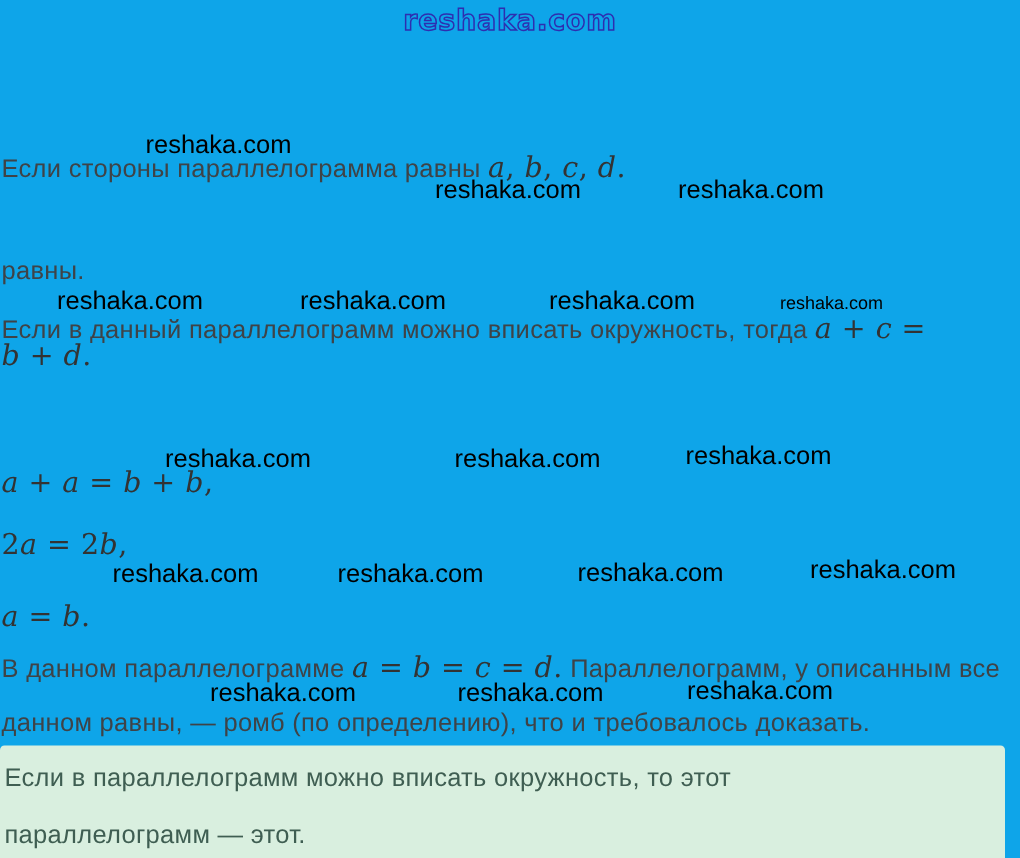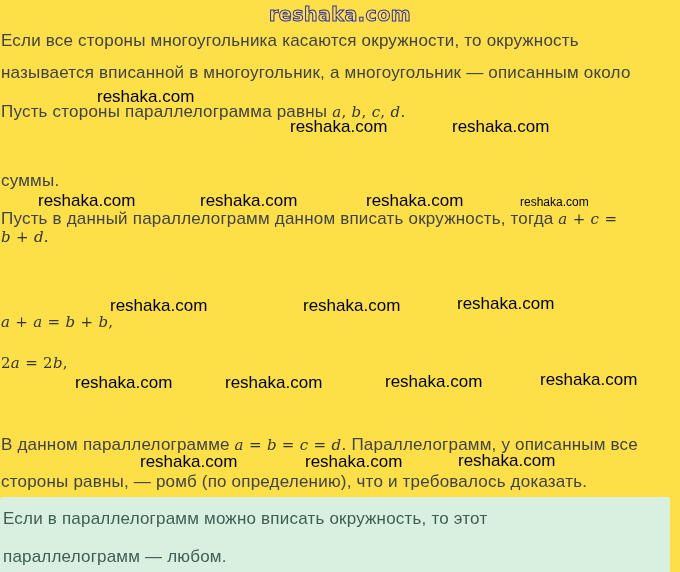--- a/index.html
+++ b/index.html
@@ -5,35 +5,35 @@
   html, body { margin: 0; padding: 0; }
   body {
     width: 680px; height: 572px;
     background: #ffffff;
     font-family: "Liberation Sans", sans-serif;
     overflow: hidden;
   }
   #page {
     position: relative;
     width: 680px; height: 572px;
-    background: #fde047;
+    background: #0ea5e9;
   }
   .line {
     position: absolute;
     left: 1px;
     width: 678px;
     font-size: 17px;
     line-height: 20px;
     letter-spacing: 0.2px;
     color: #3f4347;
     white-space: nowrap;
   }
   .math {
     font-family: "DejaVu Serif", serif;
-    font-size: 15px;
+    font-size: 19px;
     letter-spacing: 0.3px;
     color: #333333;
   }
   .math i { font-style: italic; }
   .wm {
     position: absolute;
     font-size: 17px;
     line-height: 17px;
     color: #000000;
     white-space: nowrap;
@@ -67,58 +67,57 @@
     white-space: nowrap;
   }
 </style>
 </head>
 <body>
 
 <div id="page">
 
   <div class="wm-top">reshaka.com</div>
 
-  <div class="line" style="top:31px">Если все стороны многоугольника касаются окружности, то окружность</div>
-  <div class="line" style="top:63px">называется вписанной в многоугольник, а многоугольник — описанным около</div>
 
   <span class="wm" style="left:97px;top:88px">reshaka.com</span>
 
-  <div class="line" style="top:102px"><span>Пусть стороны параллелограмма равны </span><span class="math"><i>a</i>, <i>b</i>, <i>c</i>, <i>d</i>.</span></div>
+  <div class="line" style="top:102px"><span>Если стороны параллелограмма равны </span><span class="math"><i>a</i>, <i>b</i>, <i>c</i>, <i>d</i>.</span></div>
 
   <span class="wm" style="left:290px;top:118px">reshaka.com</span>
   <span class="wm" style="left:452px;top:118px">reshaka.com</span>
 
-  <div class="line" style="top:171px">суммы.</div>
+  <div class="line" style="top:171px">равны.</div>
 
   <span class="wm" style="left:38px;top:192px">reshaka.com</span>
   <span class="wm" style="left:200px;top:192px">reshaka.com</span>
   <span class="wm" style="left:366px;top:192px">reshaka.com</span>
   <span class="wm small" style="left:520px;top:196px">reshaka.com</span>
 
-  <div class="line" style="top:209px"><span>Пусть в данный параллелограмм данном вписать окружность, тогда </span><span class="math"><i>a</i> + <i>c</i> =</span></div>
+  <div class="line" style="top:209px"><span>Если в данный параллелограмм можно вписать окружность, тогда </span><span class="math"><i>a</i> + <i>c</i> =</span></div>
   <div class="line" style="top:227px"><span class="math"><i>b</i> + <i>d</i>.</span></div>
 
   <span class="wm" style="left:110px;top:297px">reshaka.com</span>
   <span class="wm" style="left:303px;top:297px">reshaka.com</span>
   <span class="wm" style="left:457px;top:295px">reshaka.com</span>
 
   <div class="line" style="top:312px"><span class="math"><i>a</i> + <i>a</i> = <i>b</i> + <i>b</i>,</span></div>
   <div class="line" style="top:353px"><span class="math">2<i>a</i> = 2<i>b</i>,</span></div>
 
   <span class="wm" style="left:75px;top:374px">reshaka.com</span>
   <span class="wm" style="left:225px;top:374px">reshaka.com</span>
   <span class="wm" style="left:385px;top:373px">reshaka.com</span>
   <span class="wm" style="left:540px;top:371px">reshaka.com</span>
 
+  <div class="line" style="top:401px"><span class="math"><i>a</i> = <i>b</i>.</span></div>
   <div class="line" style="top:435px"><span>В данном параллелограмме </span><span class="math"><i>a</i> = <i>b</i> = <i>c</i> = <i>d</i>.</span><span> Параллелограмм, у описанным все</span></div>
 
   <span class="wm" style="left:140px;top:453px">reshaka.com</span>
   <span class="wm" style="left:305px;top:453px">reshaka.com</span>
   <span class="wm" style="left:458px;top:452px">reshaka.com</span>
 
-  <div class="line" style="top:472px">стороны равны, — ромб (по определению), что и требовалось доказать.</div>
+  <div class="line" style="top:472px">данном равны, — ромб (по определению), что и требовалось доказать.</div>
 
   <div class="conclusion">
     <div class="c-line" style="top:12px">Если в параллелограмм можно вписать окружность, то этот</div>
-    <div class="c-line" style="top:50px">параллелограмм — любом.</div>
+    <div class="c-line" style="top:50px">параллелограмм — этот.</div>
   </div>
 
 </div>
 
 </body></html>

